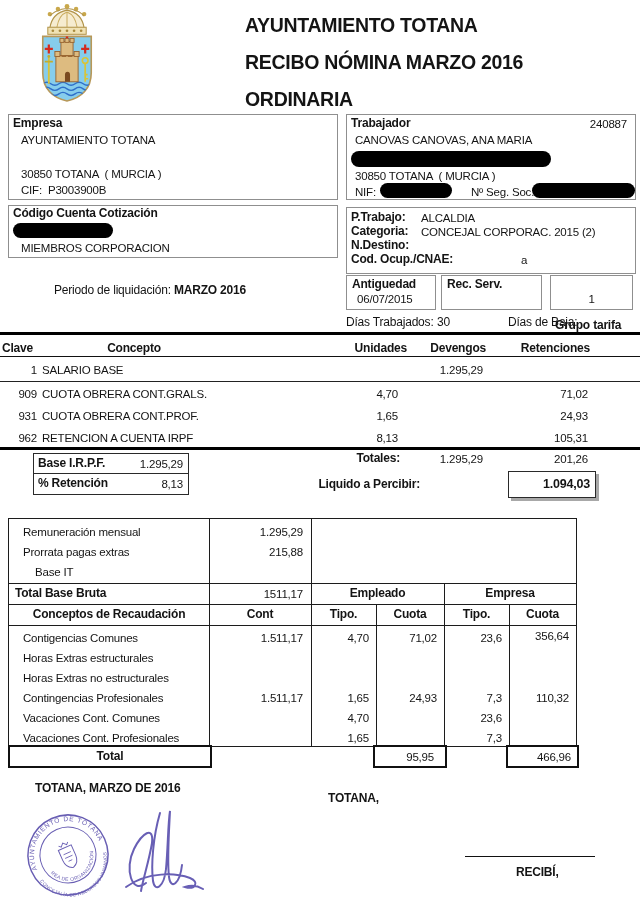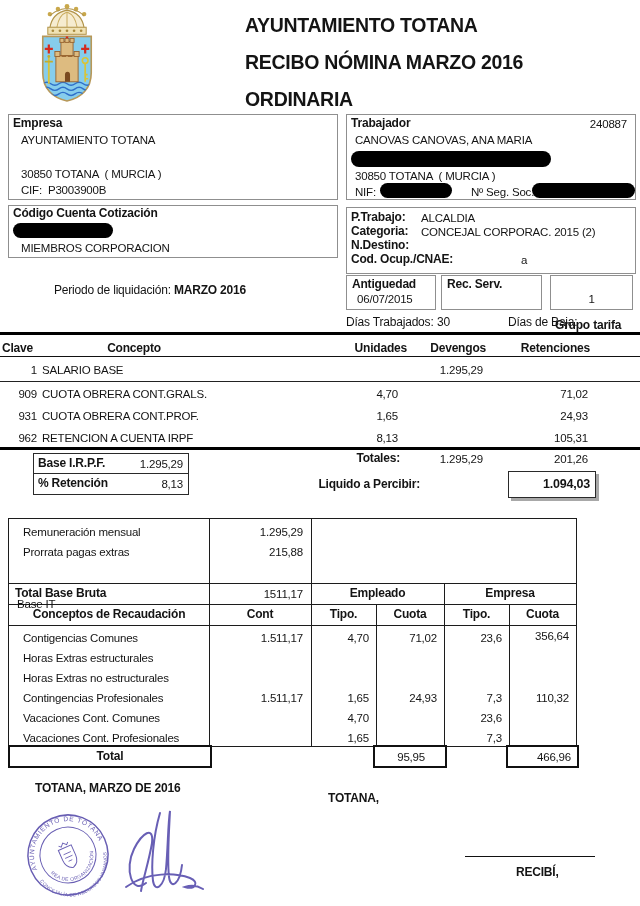--- a/index.html
+++ b/index.html
@@ -206,21 +206,21 @@
   <div class="vln" style="left:500px;top:85px;height:142px;"></div>
 
   <div class="hln" style="top:64px;"></div>
   <div class="hln" style="top:85px;"></div>
   <div class="hln" style="top:106px;"></div>
 
   <div class="abs t11" style="left:14px;top:7px;">Remuneración mensual</div>
   <div class="abs t11 rt" style="left:210px;width:84px;top:7px;">1.295,29</div>
   <div class="abs t11" style="left:14px;top:27px;">Prorrata pagas extras</div>
   <div class="abs t11 rt" style="left:210px;width:84px;top:27px;">215,88</div>
-  <div class="abs t11" style="left:8px;top:47px;margin-top:32px;">Base IT</div>
+  <div class="abs t11" style="left:26px;top:47px;">Base IT</div>
   <div class="abs t11 rt" style="left:210px;width:84px;top:47px;"></div>
 
   <div class="abs t12 b" style="left:6px;top:68px;">Total Base Bruta</div>
   <div class="abs t11 rt" style="left:210px;width:84px;top:69px;">1511,17</div>
   <div class="abs t12 b ct" style="left:302px;width:133px;top:68px;">Empleado</div>
   <div class="abs t12 b ct" style="left:435px;width:132px;top:68px;">Empresa</div>
 
   <div class="abs t12 b ct" style="left:0;width:200px;top:89px;">Conceptos de Recaudación</div>
   <div class="abs t12 b ct" style="left:200px;width:102px;top:89px;">Cont</div>
   <div class="abs t12 b ct" style="left:302px;width:65px;top:89px;">Tipo.</div>
@@ -252,21 +252,21 @@
 
   <div class="abs t11" style="left:14px;top:213px;">Vacaciones Cont. Profesionales</div>
   <div class="abs t11 rt" style="left:310px;width:50px;top:213px;">1,65</div>
   <div class="abs t11 rt" style="left:443px;width:50px;top:213px;">7,3</div>
 </div>
 
 <div class="totbox" style="left:8px;top:745px;width:200px;height:19px;">
   <div class="t12 b ct" style="margin-top:3px;">Total</div>
 </div>
 <div class="totbox" style="left:373px;top:745px;width:70px;height:19px;">
-  <div class="t11 rt" style="margin-top:4px;padding-right:20px;">95,95</div>
+  <div class="t11 rt" style="margin-top:4px;padding-right:11px;">95,95</div>
 </div>
 <div class="totbox" style="left:506px;top:745px;width:69px;height:19px;">
   <div class="t11 rt" style="margin-top:4px;padding-right:6px;">466,96</div>
 </div>
 
 <div class="abs t12 b" style="left:35px;top:782px;">TOTANA, MARZO DE 2016</div>
 
 <svg class="abs" style="left:22px;top:809px;opacity:0.92;" width="92" height="92" viewBox="0 0 92 92">
   <g transform="rotate(-24 46 46)" fill="none" stroke="#5c51ad">
     <circle cx="46" cy="46" r="40" stroke-width="1.5"></circle>

